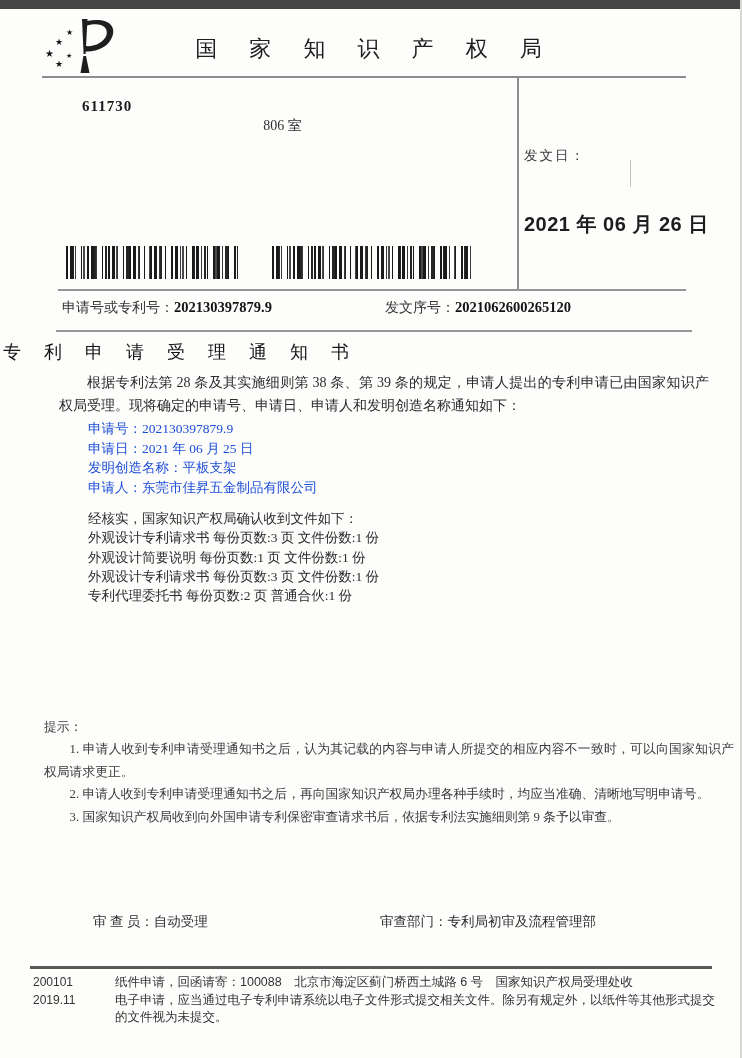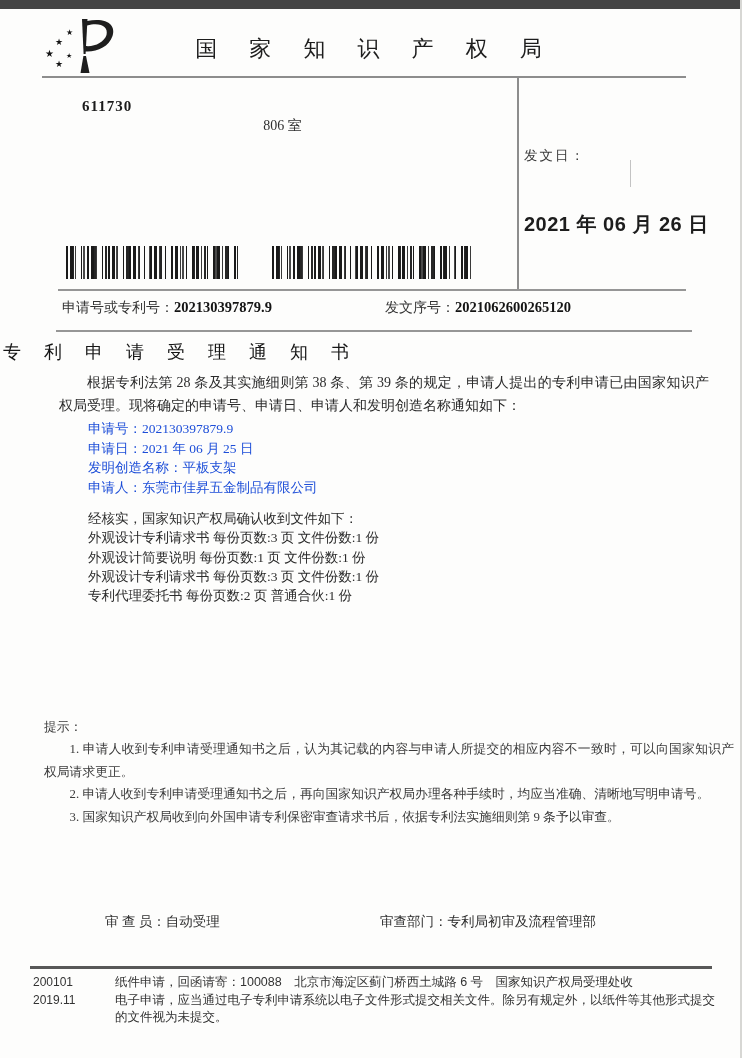--- a/index.html
+++ b/index.html
@@ -60,21 +60,21 @@
   .intro{left:59px;top:371px;width:650px;font-size:14px;line-height:23px;
     text-indent:2em;text-align:justify;color:#2b2b2b;}
   .fields{left:88px;top:419px;font-size:13.5px;line-height:19.5px;color:#1d4ed8;}
   .docs{left:88px;top:509px;font-size:13.5px;line-height:19.3px;color:#2b2b2b;}
 
   .hints{left:44px;top:716px;width:690px;font-size:12.8px;line-height:22.4px;color:#3a3a3a;}
   .hints p{margin:0;text-indent:2em;text-align:justify;}
   .hints .hints-title{text-indent:0;}
 
   .signoff{left:0;top:913px;width:742px;height:22px;font-size:13.5px;color:#2e2e2e;}
-  .examiner{position:absolute;left:105px;}
+  .examiner{position:absolute;left:93px;}
   .dept{position:absolute;left:380px;}
 
   .footer-rule{left:30px;top:966px;width:682px;height:3px;background:#585858;}
   .footer-codes{left:33px;top:974px;font-family:"Liberation Sans","DejaVu Sans",sans-serif;
     font-size:12px;line-height:17.5px;color:#333;}
   .footer-text{left:115px;top:974px;width:600px;
     font-family:"Liberation Sans","DejaVu Sans",sans-serif;
     font-size:12.5px;line-height:17.5px;color:#333;text-align:justify;}
   .footer-text p{margin:0;}
 </style>

